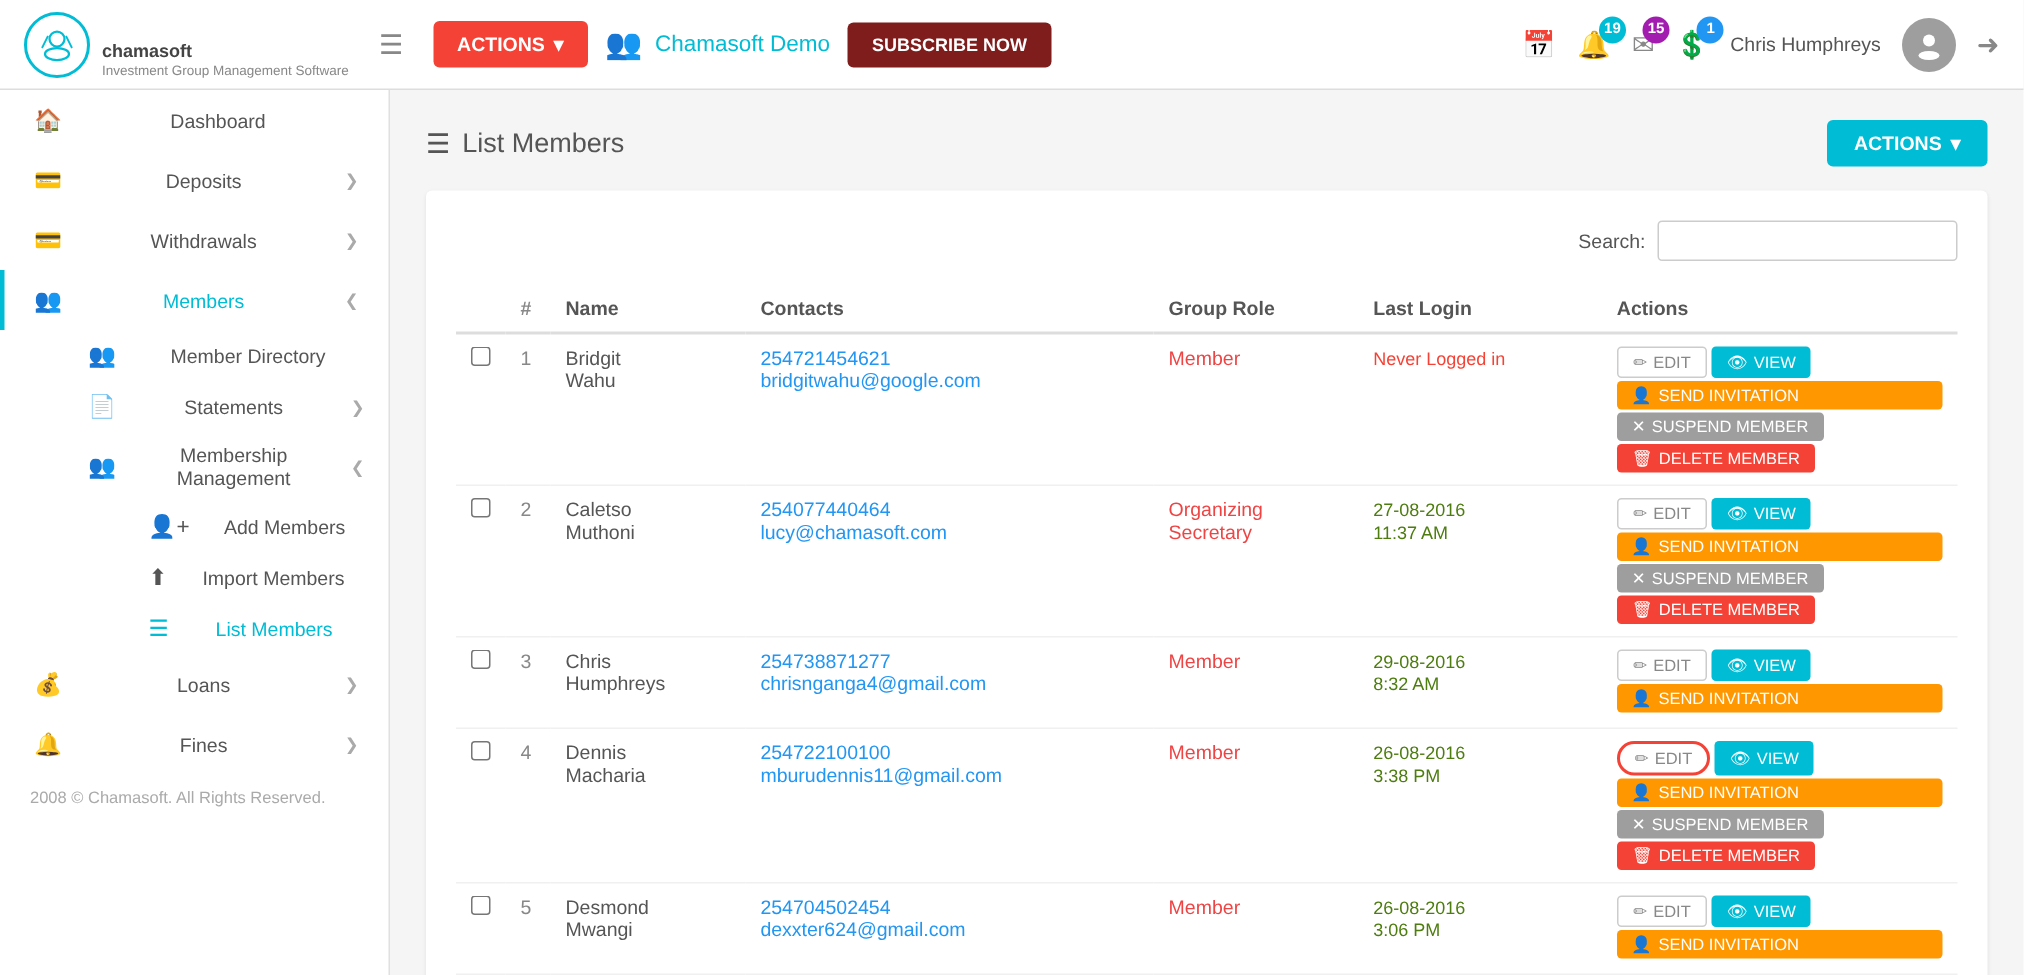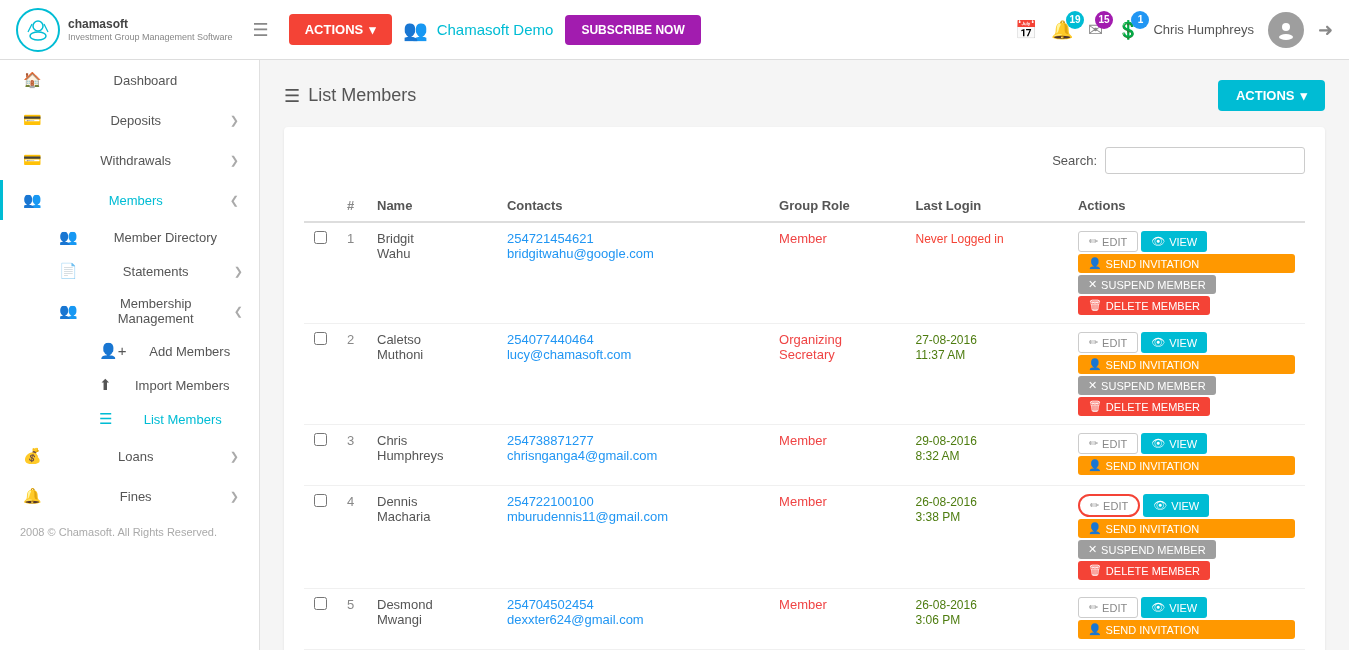--- a/index.html
+++ b/index.html
@@ -10,21 +10,21 @@
       background: #fff;
       border-bottom: 1px solid #ddd;
       height: 60px;
       display: flex;
       align-items: center;
       padding: 0 16px;
       gap: 12px;
       flex-shrink: 0;
       z-index: 10;
     }
-    .logo-area { display: flex; align-items: center; gap: 8px; min-width: 160px; }
+    .logo-area { display: flex; align-items: flex-end; gap: 8px; min-width: 160px; }
     .logo-circle { width: 44px; height: 44px; border-radius: 50%; border: 2px solid #00bcd4; display: flex; align-items: center; justify-content: center; }
     .logo-text { font-size: 12px; font-weight: bold; color: #444; line-height: 1.2; }
     .logo-sub { font-size: 9px; color: #888; }
     .hamburger { color: #888; font-size: 18px; cursor: pointer; margin: 0 8px; }
     .actions-btn {
       background: #f44336;
       color: #fff;
       border: none;
       padding: 8px 16px;
       border-radius: 4px;
@@ -32,21 +32,21 @@
       font-weight: bold;
       font-size: 13px;
       display: flex;
       align-items: center;
       gap: 6px;
     }
     .group-icon-area { display: flex; align-items: center; gap: 8px; color: #555; }
     .group-icon { font-size: 20px; color: #555; }
     .group-name { font-size: 15px; color: #00bcd4; font-weight: 500; }
     .subscribe-btn {
-      background: #a21caf;
+      background: #7f1d1d;
       color: #fff;
       border: none;
       padding: 8px 16px;
       border-radius: 4px;
       cursor: pointer;
       font-weight: bold;
       font-size: 12px;
     }
     .nav-right { margin-left: auto; display: flex; align-items: center; gap: 14px; }
     .nav-icon-wrap { position: relative; display: flex; align-items: center; }

